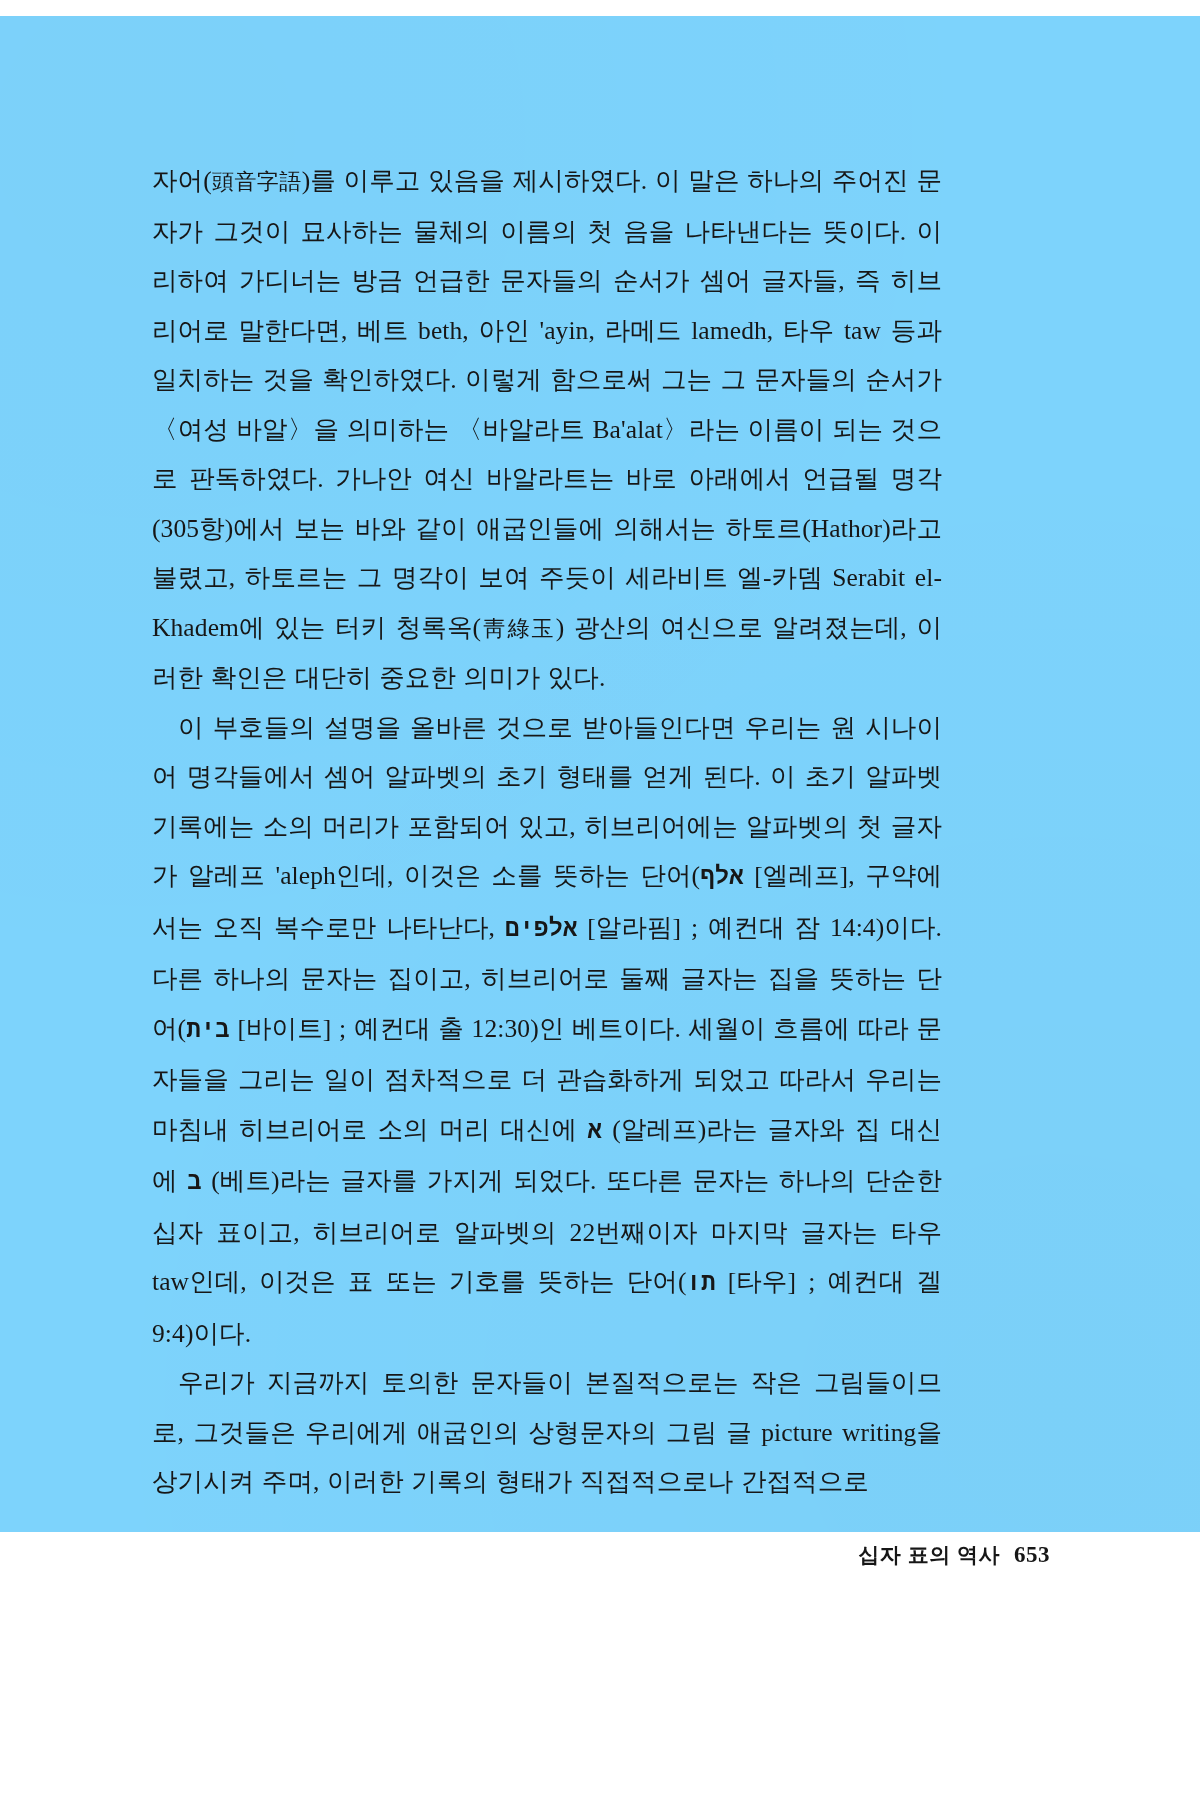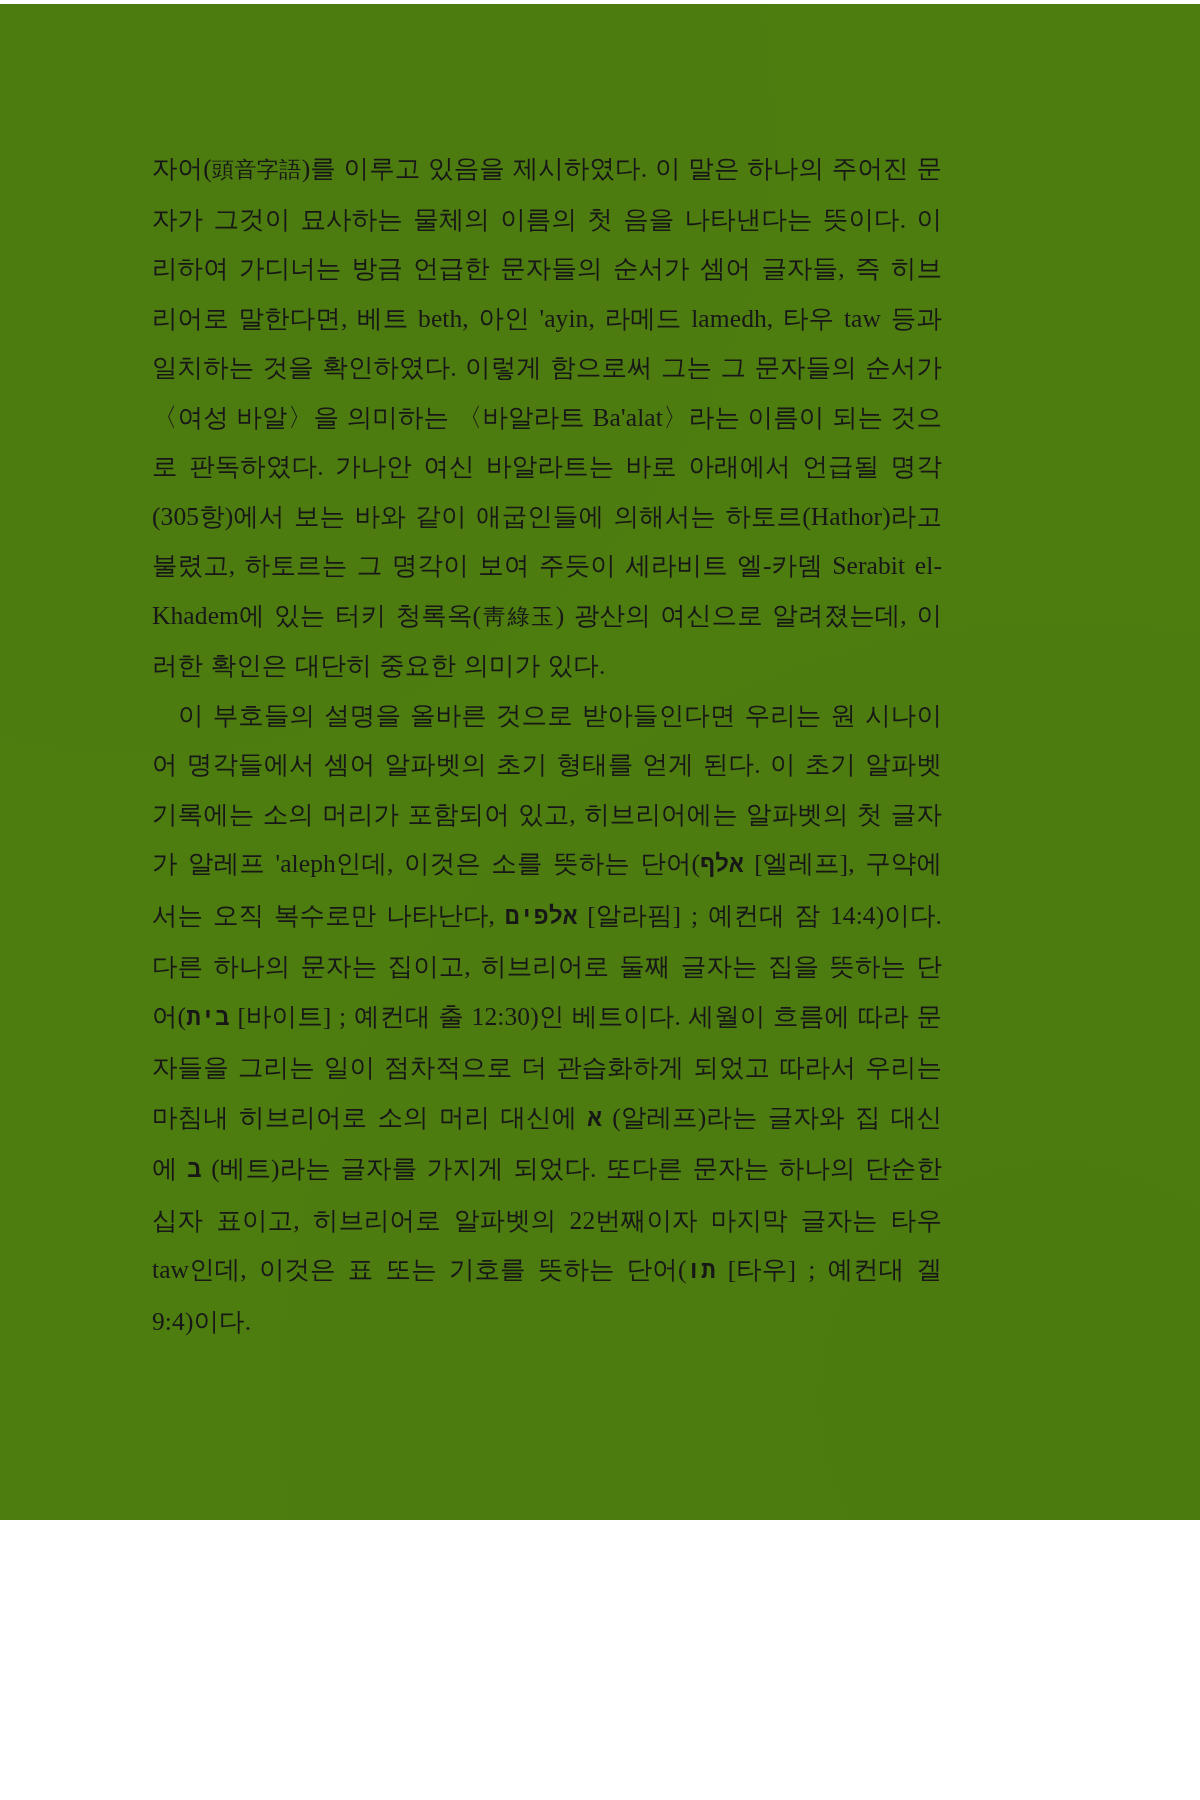--- a/index.html
+++ b/index.html
@@ -11,24 +11,24 @@
     width: 1200px;
     height: 1800px;
     font-family: "Liberation Serif", "DejaVu Serif", serif;
     color: #1a1a1a;
     position: relative;
     overflow: hidden;
   }
   .page {
     position: absolute;
     left: 0;
-    top: 4px;
+    top: 16px;
     width: 1200px;
     height: 1516px;
-    background: #4d7c0f;
+    background: #7dd3fc;
   }
   .text-block {
     position: absolute;
     left: 152px;
     top: 140px;
     width: 790px;
   }
   p.para {
     margin: 0;
     font-size: 25.5px;
@@ -83,15 +83,19 @@
 </style>
 </head>
 <body>
 
 <div class="page">
   <div class="paper-grain"></div>
 
   <div class="text-block">
     <p class="para" id="para-1">자어(<span class="hanja">頭音字語</span>)를 이루고 있음을 제시하였다. 이 말은 하나의 주어진 문자가 그것이 묘사하는 물체의 이름의 첫 음을 나타낸다는 뜻이다. 이리하여 가디너는 방금 언급한 문자들의 순서가 셈어 글자들, 즉 히브리어로 말한다면, 베트 <span class="latin">beth</span>, 아인 <span class="latin">'ayin</span>, 라메드 <span class="latin">lamedh</span>, 타우 <span class="latin">taw</span> 등과 일치하는 것을 확인하였다. 이렇게 함으로써 그는 그 문자들의 순서가 〈여성 바알〉을 의미하는 〈바알라트 <span class="latin">Ba'alat</span>〉라는 이름이 되는 것으로 판독하였다. 가나안 여신 바알라트는 바로 아래에서 언급될 명각(305항)에서 보는 바와 같이 애굽인들에 의해서는 하토르(<span class="latin">Hathor</span>)라고 불렸고, 하토르는 그 명각이 보여 주듯이 세라비트 엘-카뎀 <span class="latin">Serabit el-Khadem</span>에 있는 터키 청록옥(<span class="hanja">靑綠玉</span>) 광산의 여신으로 알려졌는데, 이러한 확인은 대단히 중요한 의미가 있다.</p>
     <p class="para indent" id="para-2">이 부호들의 설명을 올바른 것으로 받아들인다면 우리는 원 시나이어 명각들에서 셈어 알파벳의 초기 형태를 얻게 된다. 이 초기 알파벳 기록에는 소의 머리가 포함되어 있고, 히브리어에는 알파벳의 첫 글자가 알레프 <span class="latin">'aleph</span>인데, 이것은 소를 뜻하는 단어(<span class="hebrew">אלף</span> [엘레프], 구약에서는 오직 복수로만 나타난다, <span class="hebrew">אלפים</span> [알라핌] ; 예컨대 잠 14:4)이다. 다른 하나의 문자는 집이고, 히브리어로 둘째 글자는 집을 뜻하는 단어(<span class="hebrew">בית</span> [바이트] ; 예컨대 출 12:30)인 베트이다. 세월이 흐름에 따라 문자들을 그리는 일이 점차적으로 더 관습화하게 되었고 따라서 우리는 마침내 히브리어로 소의 머리 대신에 <span class="hebrew">א</span> (알레프)라는 글자와 집 대신에 <span class="hebrew">ב</span> (베트)라는 글자를 가지게 되었다. 또다른 문자는 하나의 단순한 십자 표이고, 히브리어로 알파벳의 22번째이자 마지막 글자는 타우 <span class="latin">taw</span>인데, 이것은 표 또는 기호를 뜻하는 단어(<span class="hebrew">תו</span> [타우] ; 예컨대 겔 9:4)이다.</p>
+    <p class="para indent" id="para-3">우리가 지금까지 토의한 문자들이 본질적으로는 작은 그림들이므로, 그것들은 우리에게 애굽인의 상형문자의 그림 글 <span class="latin">picture writing</span>을 상기시켜 주며, 이러한 기록의 형태가 직접적으로나 간접적으로</p>
   </div>
 
+  <div class="footer">
+    <span>십자 표의 역사</span><span class="pnum">653</span>
+  </div>
 </div>
 
 </body></html>

